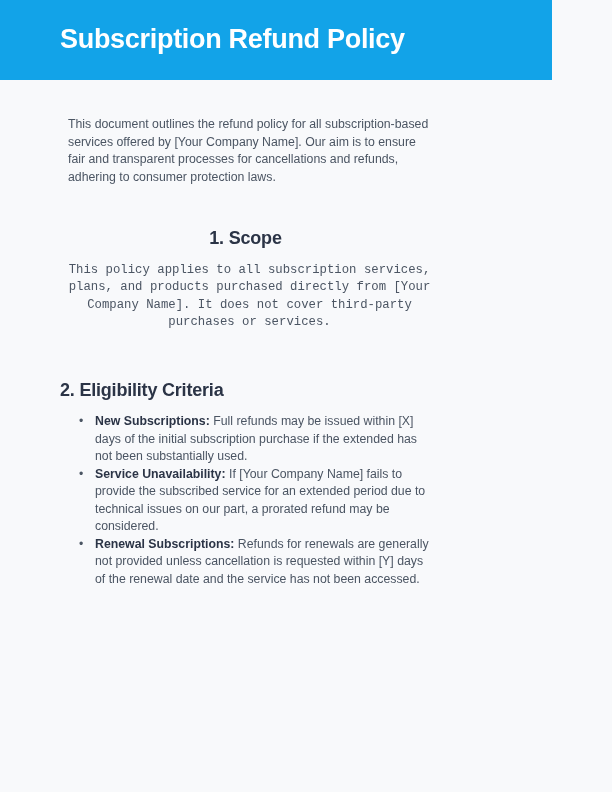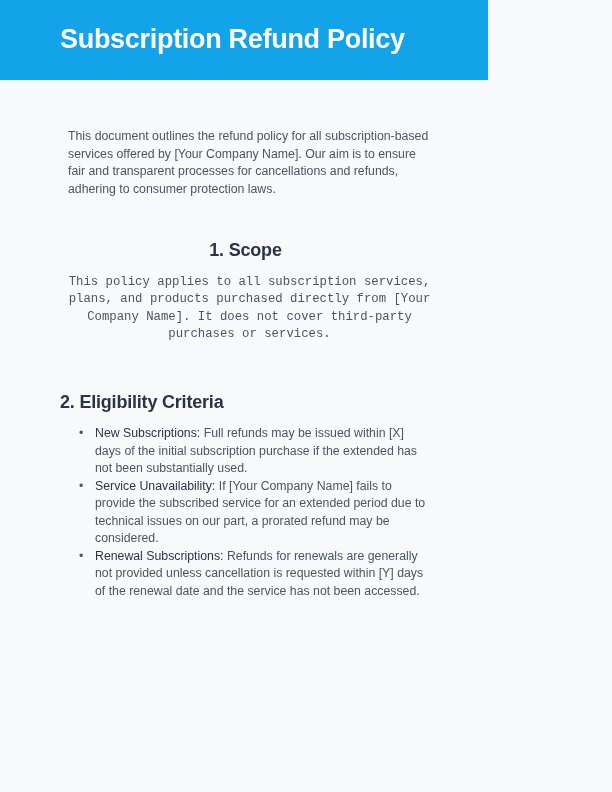--- a/index.html
+++ b/index.html
@@ -21,41 +21,41 @@
     height: 792px;
     background: #f8f9fb;
     box-sizing: border-box;
   }
 
   
   .doc-header {
     position: absolute;
     top: 0;
     left: 0;
-    width: 488px;
+    width: 552px;
     height: 80px;
     background: #12a3e8;
     display: flex;
     align-items: center;
   }
   .doc-title {
     margin: 0;
     padding: 0 0 0 60px;
     font-size: 27px;
     font-weight: bold;
     color: #ffffff;
     letter-spacing: -0.3px;
     line-height: 1.1;
     font-family: "Liberation Sans", sans-serif;
   }
 
   
   .content {
     position: absolute;
-    top: 80px;
+    top: 68px;
     left: 0;
     width: 498px;
     padding: 48px 67px 0 68px;
     box-sizing: border-box;
   }
 
   .intro-paragraph {
     margin: 0;
     font-size: 12.3px;
     line-height: 17.5px;
@@ -110,21 +110,21 @@
   .bullet-item::before {
     content: "\2022";
     position: absolute;
     left: -16px;
     top: 0;
     color: #4b5563;
     font-size: 12.3px;
     line-height: 17.5px;
   }
   .bullet-term {
-    font-weight: normal;
+    font-weight: bold;
     color: #2b3446;
   }
   .bullet-text {
     color: #4b5563;
   }
 </style>
 </head>
 <body>
 
 <div class="page">

